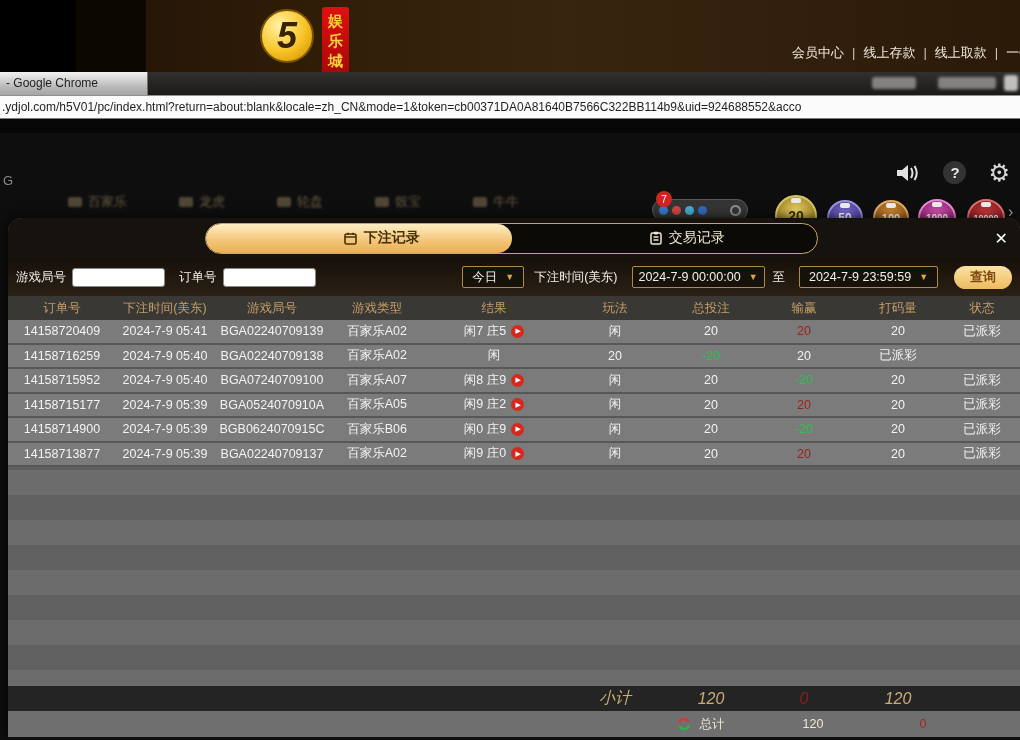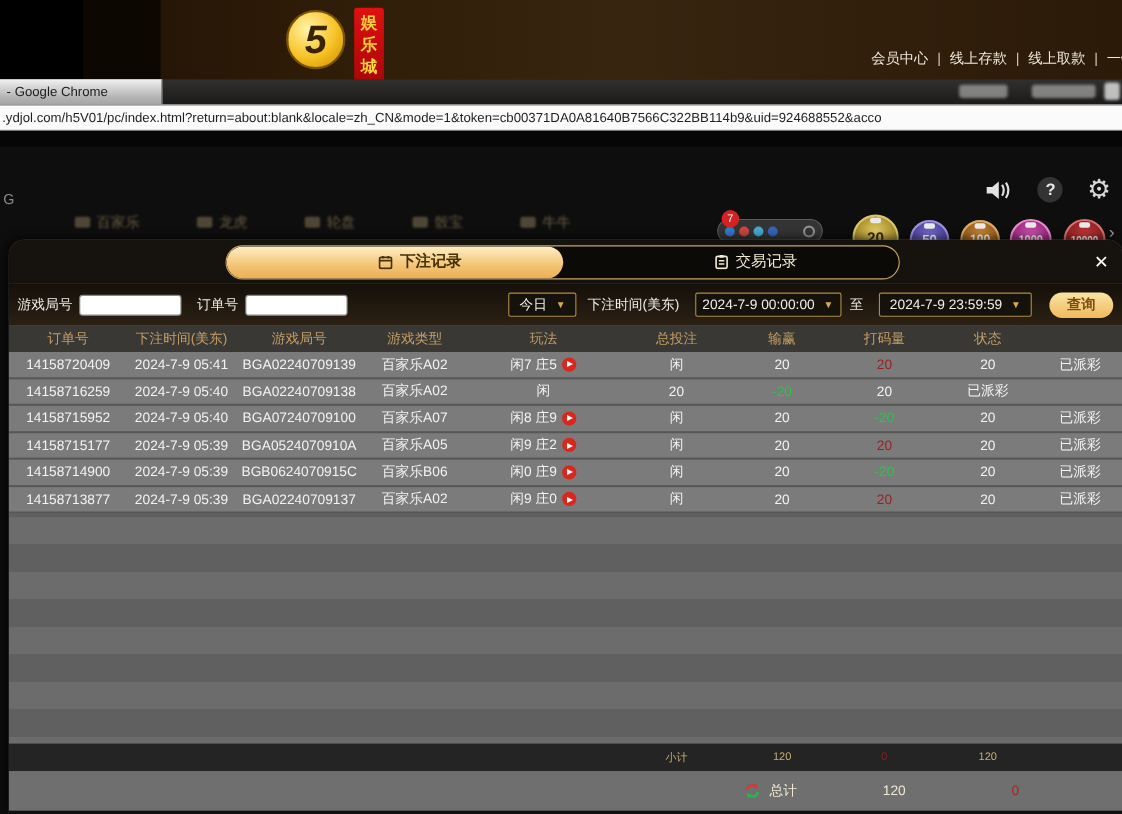--- a/index.html
+++ b/index.html
@@ -112,23 +112,23 @@
   .grid > div { display:flex; align-items:center; justify-content:center; overflow:hidden; }
   .m-thead { height:24px; background:#3a3835; color:#c59e66; font-size:12.5px; flex:0 0 auto; }
   .m-rows { flex:1; background:repeating-linear-gradient(180deg,#6c6c6c 0 25px,#606060 25px 50px); }
   .trow { height:24.5px; background:#7b7b7b; border-bottom:2px solid #575757; color:#f3f3f3; font-size:12.5px; }
   .result-wrap { gap:5px; }
   .play { width:13px; height:13px; border-radius:50%; background:#d8281d; color:#fff; font-size:7px;
     display:flex; align-items:center; justify-content:center; padding-left:1px; cursor:pointer; flex:0 0 auto; }
   .wl-red { color:#9c1f1f; }
   .wl-green { color:#2ec24e; }
 
-  .m-subtotal { height:25px; background:#242424; color:#c9ad74; font-size:10px; flex:0 0 auto; }
+  .m-subtotal { height:25px; background:#242424; color:#c9ad74; font-size:16px; flex:0 0 auto;font-style:italic; }
   .m-subtotal .wl-red { color:#8e1d1d; }
-  .m-grandtotal { height:36px; background:#6f6f6f; color:#f0e8d4; font-size:12.5px; flex:0 0 auto;gap:17px; }
+  .m-grandtotal { height:26px; background:#6f6f6f; color:#f0e8d4; font-size:12.5px; flex:0 0 auto;gap:17px; }
   .m-grandtotal .wl-red { color:#a52525; }
   .gt-label { gap:8px; }
   .m-bottomstrip { height:3px; background:#101010; flex:0 0 auto; }
 
   .ico-svg { display:inline-flex; align-items:center; }
 </style>
 </head>
 <body>
 
 <div class="stage">
@@ -261,20 +261,21 @@
           <span class="arrow">▼</span>
       </span>
       <button class="f-btn">查询</button>
     </div>
 
     <div class="m-thead grid">
       <div>订单号</div>
       <div>下注时间(美东)</div>
       <div>游戏局号</div>
       <div>游戏类型</div>
+      <div>结果</div>
       <div>玩法</div>
       <div>总投注</div>
       <div>输赢</div>
       <div>打码量</div>
       <div>状态</div>
     </div>
 
     <div class="m-rows">
   <div class="trow grid">
     <div>14158720409</div>

